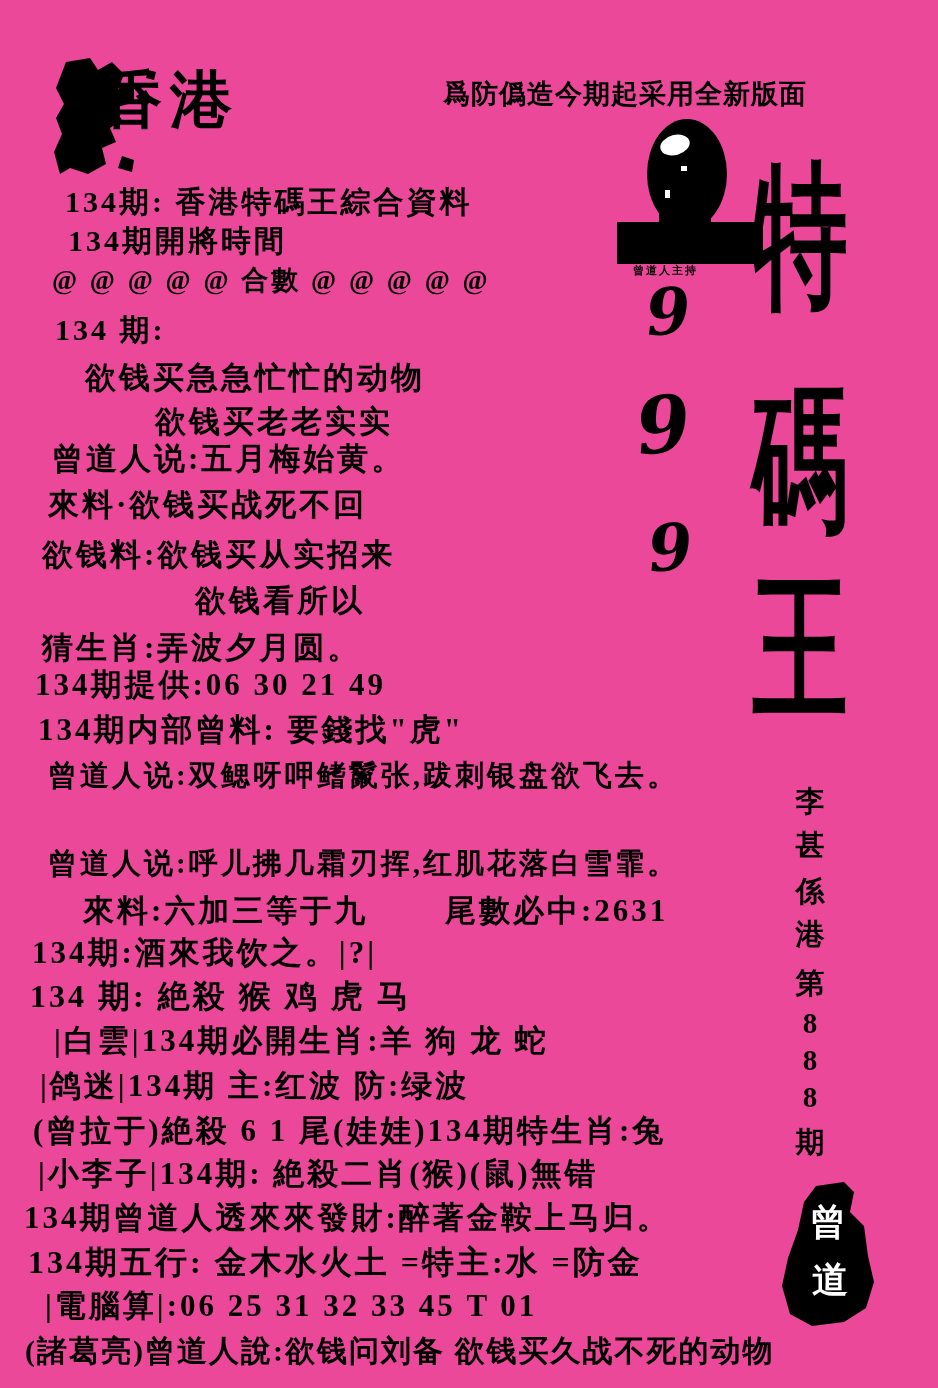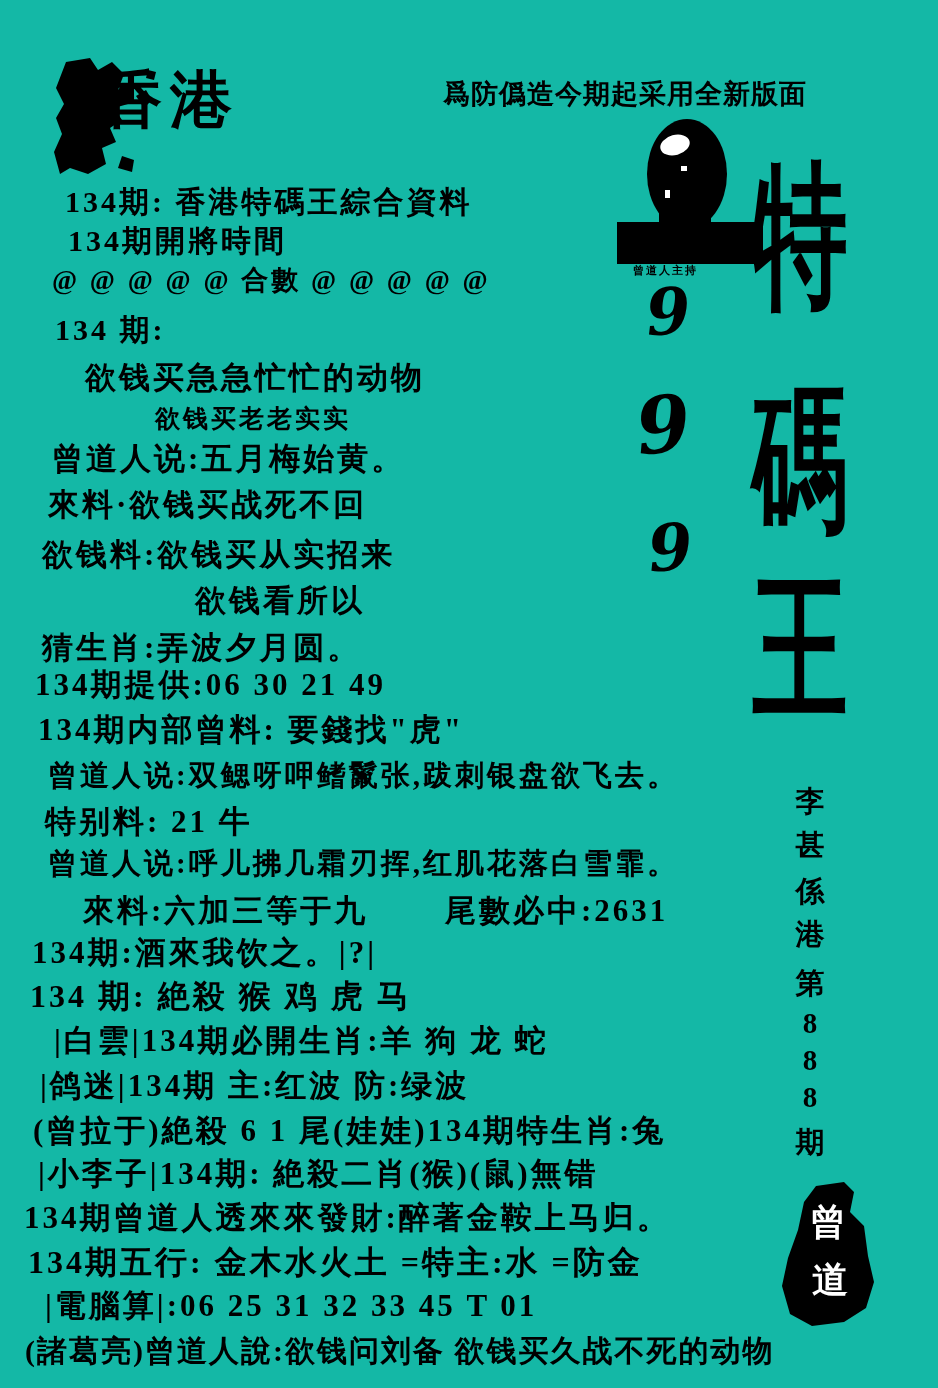--- a/index.html
+++ b/index.html
@@ -1,17 +1,17 @@
 <!DOCTYPE html>
 <html><head>
 <meta charset="utf-8">
 <style>
   html,body{margin:0;padding:0;background:#e8e8e8;}
   .page{
-    position:relative;width:938px;height:1388px;background:#14b8a6;
+    position:relative;width:938px;height:1388px;background:#ec4899;
     overflow:hidden;color:#000;
     font-family:"Liberation Serif","DejaVu Serif",serif;
   }
   .ln{
     position:absolute;white-space:nowrap;font-weight:bold;color:#000;
     letter-spacing:3px;line-height:1.1;
     font-family:"Liberation Serif","DejaVu Serif",serif;
   }
   .logo-text{
     position:absolute;left:100px;top:58px;font-size:62px;font-weight:bold;
@@ -88,30 +88,29 @@
     <path fill="#000" d="M38,4 L66,0 L76,10 L72,30 L86,44 L90,74 L96,100 L88,126 L66,140 L34,144 L12,132 L4,104 L10,76 L20,48 L26,20 Z"></path>
     <text x="50" y="52" text-anchor="middle" font-size="36" fill="#fff" class="seal-char">曾</text>
     <text x="52" y="110" text-anchor="middle" font-size="36" fill="#fff" class="seal-char">道</text>
   </svg>
 
   <div class="ln" style="left:65px;top:185px;font-size:30px;">134期: 香港特碼王綜合資料</div>
   <div class="ln" style="left:68px;top:224px;font-size:30px;">134期開將時間</div>
   <div class="ln" style="left:52px;top:266px;font-size:27px;">@ @ @ @ @ 合數 @ @ @ @ @</div>
   <div class="ln" style="left:55px;top:313px;font-size:30px;text-align:center;">134 期:</div>
   <div class="ln" style="left:85px;top:361px;font-size:31px;">欲钱买急急忙忙的动物</div>
-  <div class="ln" style="left:155px;top:405px;font-size:25px;">欲钱买老老实实</div>
+  <div class="ln" style="left:155px;top:405px;font-size:31px;">欲钱买老老实实</div>
   <div class="ln" style="left:52px;top:442px;font-size:31px;">曾道人说:五月梅始黄。</div>
   <div class="ln" style="left:48px;top:488px;font-size:31px;">來料·欲钱买战死不回</div>
   <div class="ln" style="left:42px;top:538px;font-size:31px;">欲钱料:欲钱买从实招来</div>
   <div class="ln" style="left:195px;top:584px;font-size:31px;">欲钱看所以</div>
   <div class="ln" style="left:42px;top:631px;font-size:31px;">猜生肖:弄波夕月圆。</div>
   <div class="ln" style="left:35px;top:668px;font-size:31px;">134期提供:06 30 21 49</div>
   <div class="ln" style="left:38px;top:713px;font-size:31px;">134期内部曾料: 要錢找"虎"</div>
   <div class="ln" style="left:48px;top:760px;font-size:29px;">曾道人说:双鳃呀呷鳍鬣张,跋刺银盘欲飞去。</div>
-  <div class="ln" style="left:45px;top:805px;font-size:31px;">特别料: 21 牛</div>
   <div class="ln" style="left:48px;top:848px;font-size:29px;">曾道人说:呼儿拂几霜刃挥,红肌花落白雪霏。</div>
   <div class="ln" style="left:48px;top:894px;font-size:31px;margin-left:35px;">來料:六加三等于九</div>
   <div class="ln" style="left:445px;top:894px;font-size:31px;">尾數必中:2631</div>
   <div class="ln" style="left:32px;top:936px;font-size:31px;">134期:酒來我饮之。|?|</div>
   <div class="ln" style="left:30px;top:979px;font-size:32px;">134 期: 絶殺 猴 鸡 虎 马</div>
   <div class="ln" style="left:54px;top:1024px;font-size:31px;">|白雲|134期必開生肖:羊 狗 龙 蛇</div>
   <div class="ln" style="left:40px;top:1069px;font-size:31px;">|鸽迷|134期 主:红波 防:绿波</div>
   <div class="ln" style="left:33px;top:1114px;font-size:31px;">(曾拉于)絶殺 6 1 尾(娃娃)134期特生肖:兔</div>
   <div class="ln" style="left:38px;top:1157px;font-size:31px;">|小李子|134期: 絶殺二肖(猴)(鼠)無错</div>
   <div class="ln" style="left:24px;top:1201px;font-size:31px;">134期曾道人透來來發財:醉著金鞍上马归。</div>

